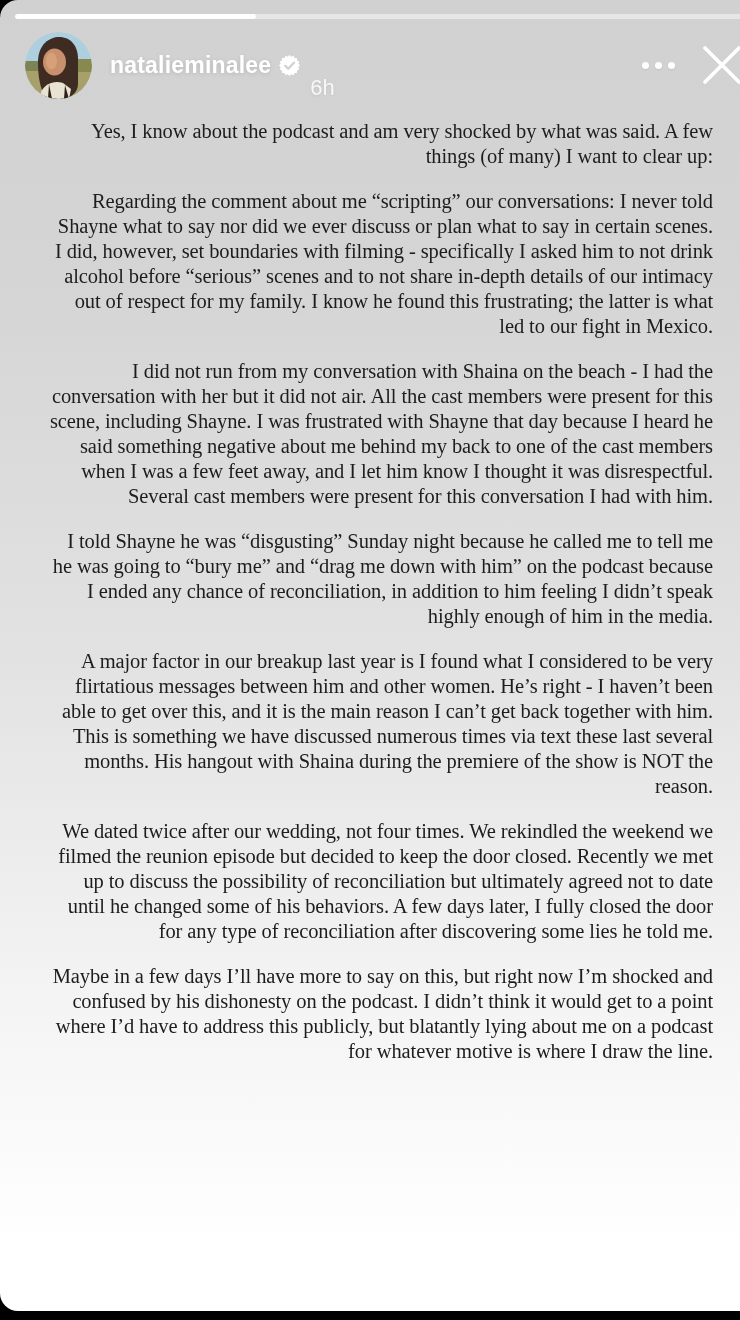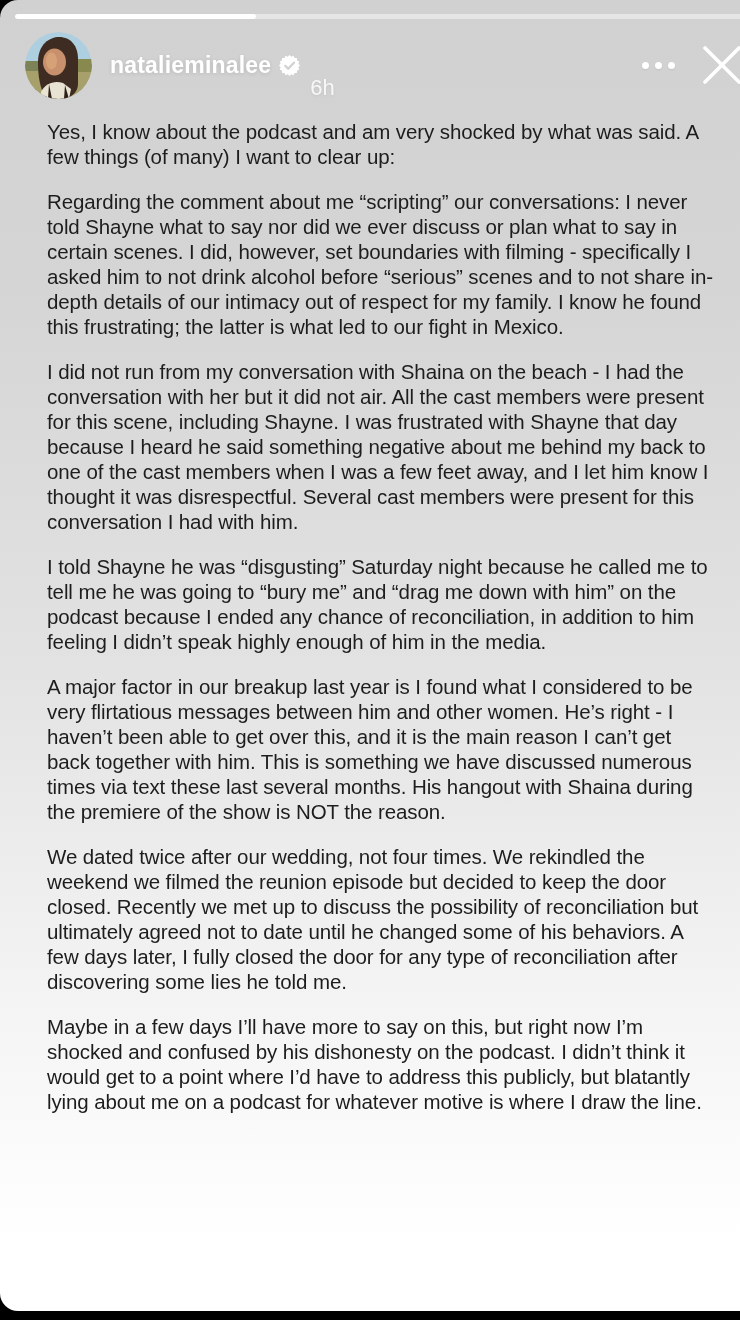--- a/index.html
+++ b/index.html
@@ -76,22 +76,22 @@
   .more-btn { width: 48px; height: 48px; }
   .dots { display: flex; gap: 6px; }
   .dot {
     width: 7px; height: 7px; border-radius: 50%;
     background: #ffffff;
     box-shadow: 0 1px 2px rgba(0,0,0,0.08);
   }
   .close-btn { width: 52px; height: 52px; }
   .story-text {
     position: absolute; top: 119px; left: 47px; right: 47px;
-    text-align: left;
-    font-family: Liberation Sans, sans-serif;
+    text-align: right;
+    font-family: Liberation Serif, serif;
     font-size: 20.5px;
     line-height: 25px;
     color: #1d1d1d;
     letter-spacing: -0.1px;
   }
   .story-text p { margin: 0 0 20px 0; }
   .story-text p:last-child { margin-bottom: 0; }
 </style>
 </head>
 <body>
@@ -151,19 +151,19 @@
           <line x1="41" y1="7" x2="7" y2="41" stroke="#ffffff" stroke-width="3.6" stroke-linecap="round"></line>
         </svg>
       </button>
     </div>
   </header>
 
   <main class="story-text">
     <p>Yes, I know about the podcast and am very shocked by what was said. A few things (of many) I want to clear up:</p>
     <p>Regarding the comment about me “scripting” our conversations: I never told Shayne what to say nor did we ever discuss or plan what to say in certain scenes. I did, however, set boundaries with filming - specifically I asked him to not drink alcohol before “serious” scenes and to not share in-depth details of our intimacy out of respect for my family. I know he found this frustrating; the latter is what led to our fight in Mexico.</p>
     <p>I did not run from my conversation with Shaina on the beach - I had the conversation with her but it did not air. All the cast members were present for this scene, including Shayne. I was frustrated with Shayne that day because I heard he said something negative about me behind my back to one of the cast members when I was a few feet away, and I let him know I thought it was disrespectful. Several cast members were present for this conversation I had with him.</p>
-    <p>I told Shayne he was “disgusting” Saturday night because he called me to tell me he was going to “bury me” and “drag me down with him” on the podcast because I ended any chance of reconciliation, in addition to him feeling I didn’t speak highly enough of him in the media.</p>
+    <p>I told Shayne he was “disgusting” Sunday night because he called me to tell me he was going to “bury me” and “drag me down with him” on the podcast because I ended any chance of reconciliation, in addition to him feeling I didn’t speak highly enough of him in the media.</p>
     <p>A major factor in our breakup last year is I found what I considered to be very flirtatious messages between him and other women. He’s right - I haven’t been able to get over this, and it is the main reason I can’t get back together with him. This is something we have discussed numerous times via text these last several months. His hangout with Shaina during the premiere of the show is NOT the reason.</p>
     <p>We dated twice after our wedding, not four times. We rekindled the weekend we filmed the reunion episode but decided to keep the door closed. Recently we met up to discuss the possibility of reconciliation but ultimately agreed not to date until he changed some of his behaviors. A few days later, I fully closed the door for any type of reconciliation after discovering some lies he told me.</p>
     <p>Maybe in a few days I’ll have more to say on this, but right now I’m shocked and confused by his dishonesty on the podcast. I didn’t think it would get to a point where I’d have to address this publicly, but blatantly lying about me on a podcast for whatever motive is where I draw the line.</p>
   </main>
 
 </div>
 
 </body></html>

